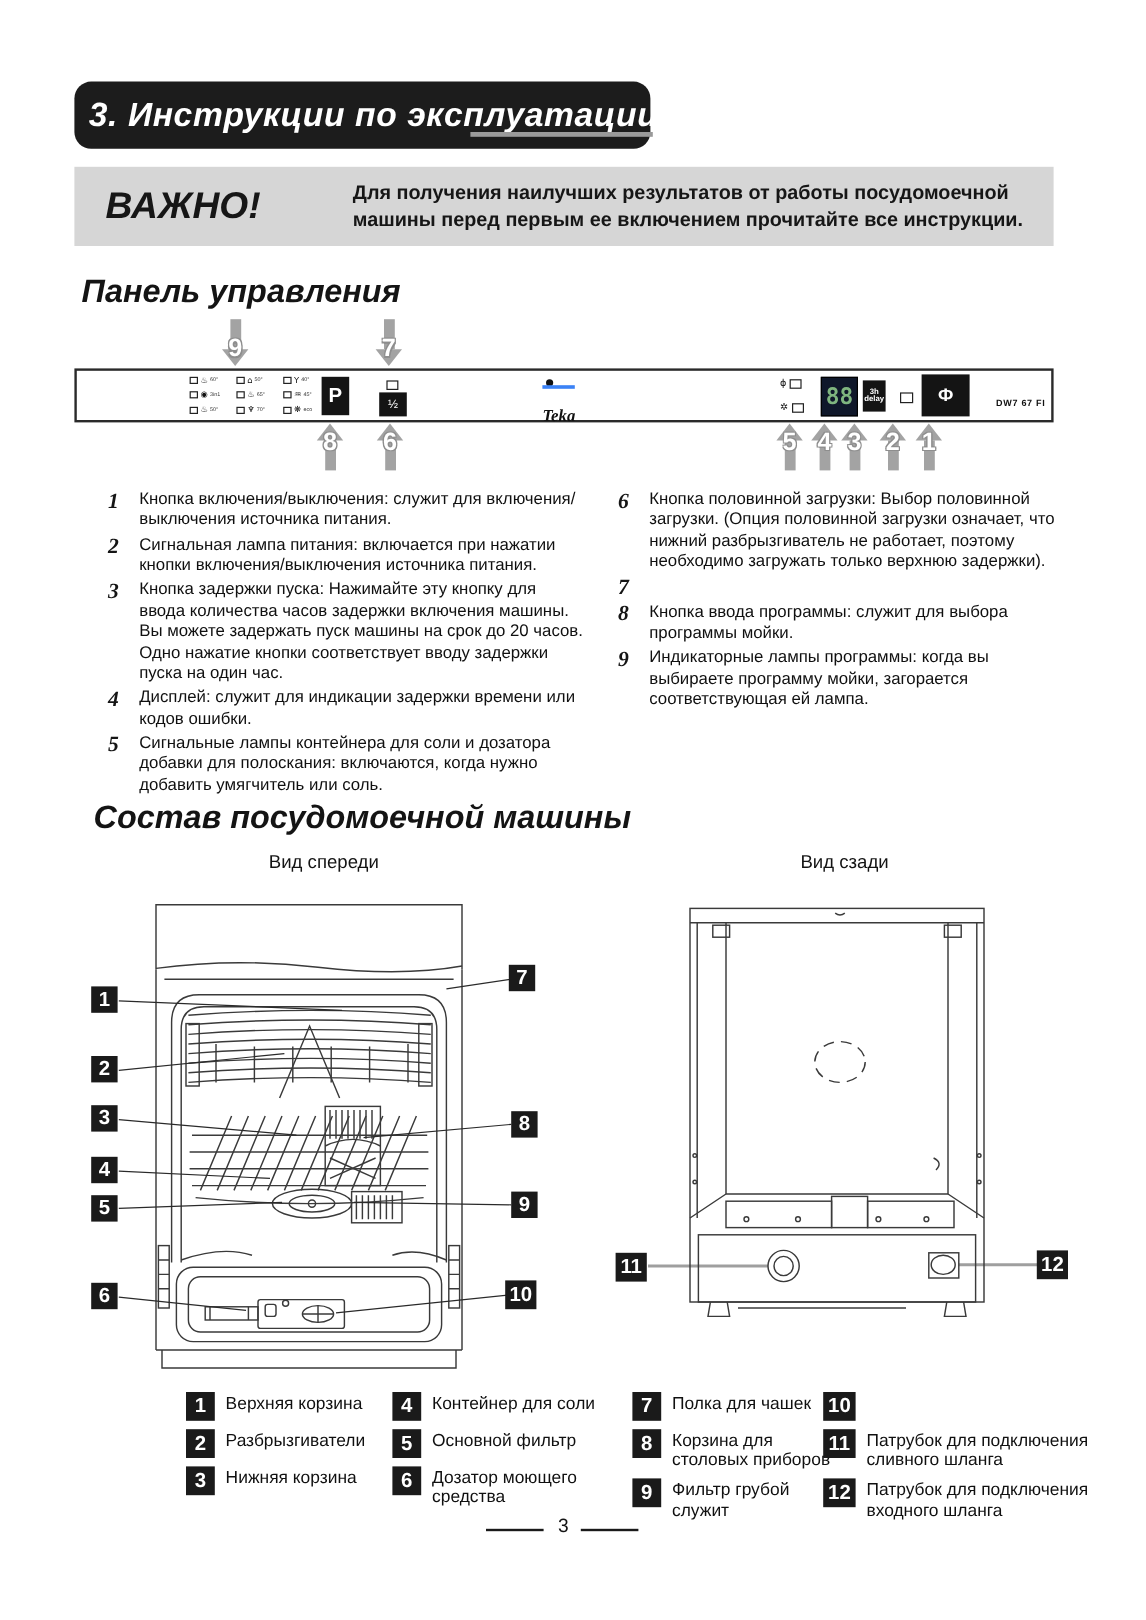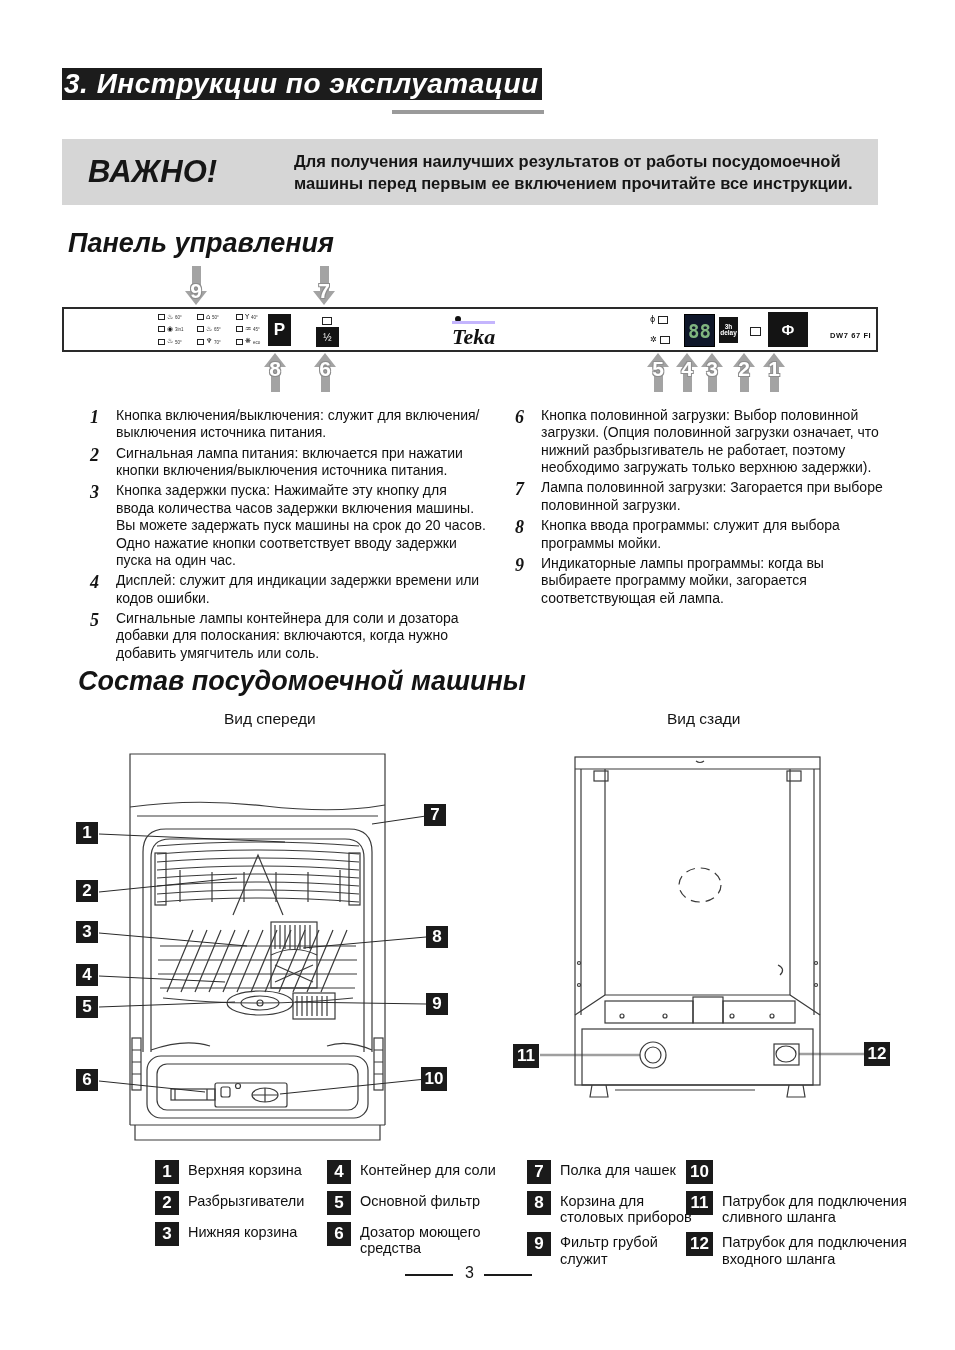--- a/index.html
+++ b/index.html
@@ -4,22 +4,22 @@
 <style>
   html,body{margin:0;padding:0;background:#e8e8e8;}
   .page{
     position:relative;width:955px;height:1350px;background:#ffffff;
     font-family:"Liberation Sans","DejaVu Sans",sans-serif;color:#151515;
     overflow:hidden;margin:0 auto;
   }
   .abs{position:absolute;}
 
   
-  .title-bar{left:62px;top:68px;width:480px;height:32px;background:#1c1c1c;
-    display:flex;align-items:center;padding-left:2px;box-sizing:border-box;}
+  .title-bar{left:62px;top:68px;width:480px;height:56px;background:#1c1c1c;
+    display:flex;align-items:center;padding-left:12px;box-sizing:border-box;border-radius:14px;}
   .title-bar span{color:#fff;font-size:28px;font-weight:bold;font-style:italic;letter-spacing:.5px;white-space:nowrap;}
   .title-shadow{left:392px;top:110px;width:152px;height:4px;background:#9a9a9a;}
 
   
   .important{left:62px;top:139px;width:816px;height:66px;background:#d6d6d6;
     display:flex;align-items:center;box-sizing:border-box;padding:0 14px 0 26px;}
   .imp-label{font-size:31px;font-weight:bold;font-style:italic;color:#161616;width:206px;flex:0 0 auto;}
   .imp-text{font-size:16.5px;font-weight:bold;line-height:1.35;color:#161616;}
 
   .section-title{font-size:27px;font-weight:bold;font-style:italic;color:#141414;white-space:nowrap;}
@@ -31,22 +31,22 @@
   .prog-cell{display:flex;align-items:center;gap:2px;}
   .prog-led{width:7px;height:6px;border:1px solid #222;box-sizing:border-box;flex:0 0 auto;}
   .prog-ico{font-size:7px;line-height:7px;color:#111;font-family:"DejaVu Sans",sans-serif;}
   .prog-temp{font-size:5px;color:#333;white-space:nowrap;transform:scale(.9);transform-origin:left center;}
   .btn-black{background:#141414;color:#fff;display:flex;align-items:center;justify-content:center;}
   .p-button{left:268px;top:314px;width:23px;height:32px;font-size:17px;font-weight:bold;}
   .hl-led{left:322px;top:317px;width:8px;height:6px;border:1px solid #222;}
   .hl-button{left:316px;top:327px;width:23px;height:20px;font-size:10px;}
   .teka{left:452px;top:316px;width:52px;height:26px;}
   .teka-dot{position:absolute;left:3px;top:0px;width:6px;height:6px;border-radius:50%;background:#111;}
-  .teka-word{position:absolute;left:0;top:5px;border-top:3px solid #c4b5fd;padding-top:0px;
-    font-family:"Liberation Serif","DejaVu Serif",serif;font-weight:bold;font-style:italic;font-size:22px;letter-spacing:0px;color:#111;}
+  .teka-word{position:absolute;left:0;top:5px;border-top:3px solid #3b82f6;padding-top:16px;
+    font-family:"Liberation Serif","DejaVu Serif",serif;font-weight:bold;font-style:italic;font-size:14px;letter-spacing:0px;color:#111;}
   .ind-col{left:650px;top:316px;width:32px;height:28px;display:flex;flex-direction:column;justify-content:space-between;}
   .ind-row{display:flex;align-items:center;gap:3px;}
   .ind-ico{font-size:8px;line-height:8px;color:#111;font-family:"DejaVu Sans",sans-serif;}
   .ind-led{width:8px;height:6px;border:1px solid #222;}
   .display{left:684px;top:314px;width:29px;height:31px;background:#0f172a;border:1px solid #000;
     display:flex;align-items:center;justify-content:center;}
   .display span{color:#7fb57f;font-family:"DejaVu Sans Mono",monospace;font-weight:bold;font-size:19px;letter-spacing:0px;}
   .delay-button{left:719px;top:317px;width:19px;height:26px;flex-direction:column;line-height:1;}
   .delay-button span{font-size:6.5px;font-weight:bold;display:block;text-align:center;}
   .led2{left:750px;top:327px;width:9px;height:7px;border:1px solid #222;}
@@ -266,21 +266,20 @@
         <span class="note-text">Сигнальные лампы контейнера для соли и дозатора добавки для полоскания: включаются, когда нужно добавить умягчитель или соль.</span>
       </div>
   </div>
   <div class="abs notes right" style="left:515px;top:407px;">
     <div class="note">
         <span class="note-num">6</span>
         <span class="note-text">Кнопка половинной загрузки: Выбор половинной загрузки. (Опция половинной загрузки означает, что нижний разбрызгиватель не работает, поэтому необходимо загружать только верхнюю задержки).</span>
       </div>
     <div class="note">
         <span class="note-num">7</span>
-        <span class="note-text">Лампа половинной загрузки: Загорается при выборе половинной загрузки.</span>
       </div>
     <div class="note">
         <span class="note-num">8</span>
         <span class="note-text">Кнопка ввода программы: служит для выбора программы мойки.</span>
       </div>
     <div class="note">
         <span class="note-num">9</span>
         <span class="note-text">Индикаторные лампы программы: когда вы выбираете программу мойки, загорается соответствующая ей лампа.</span>
       </div>
   </div>

